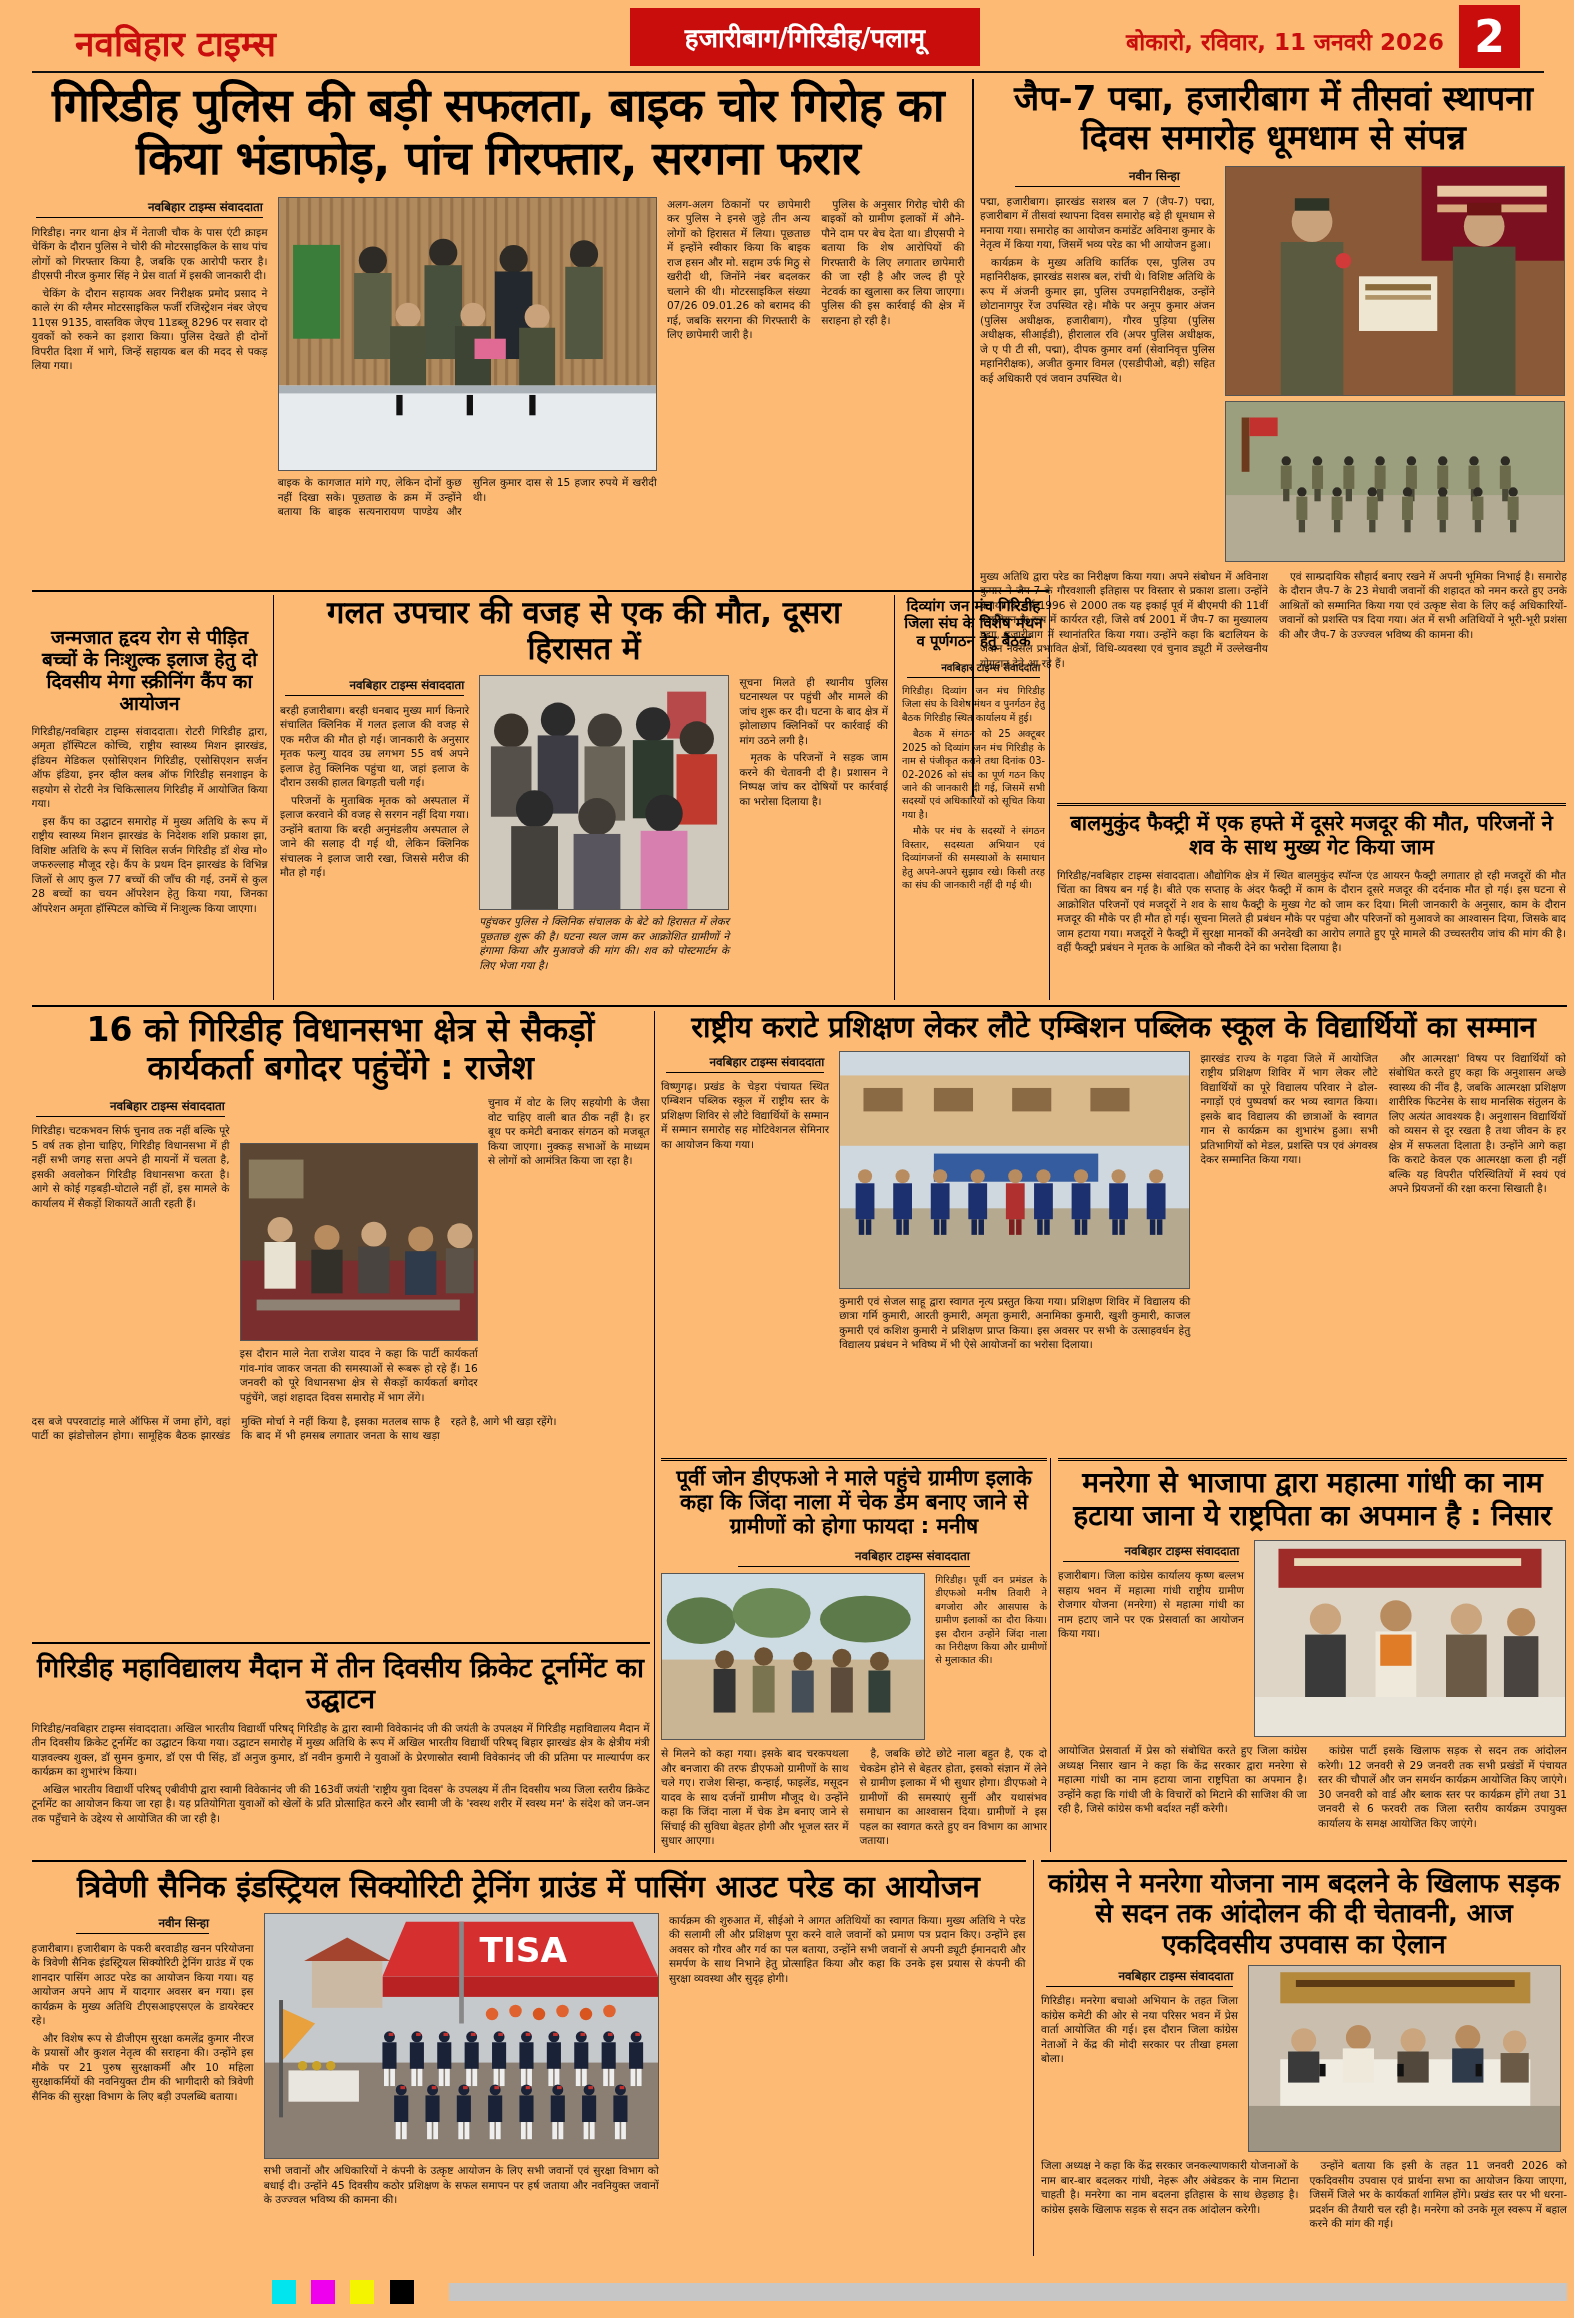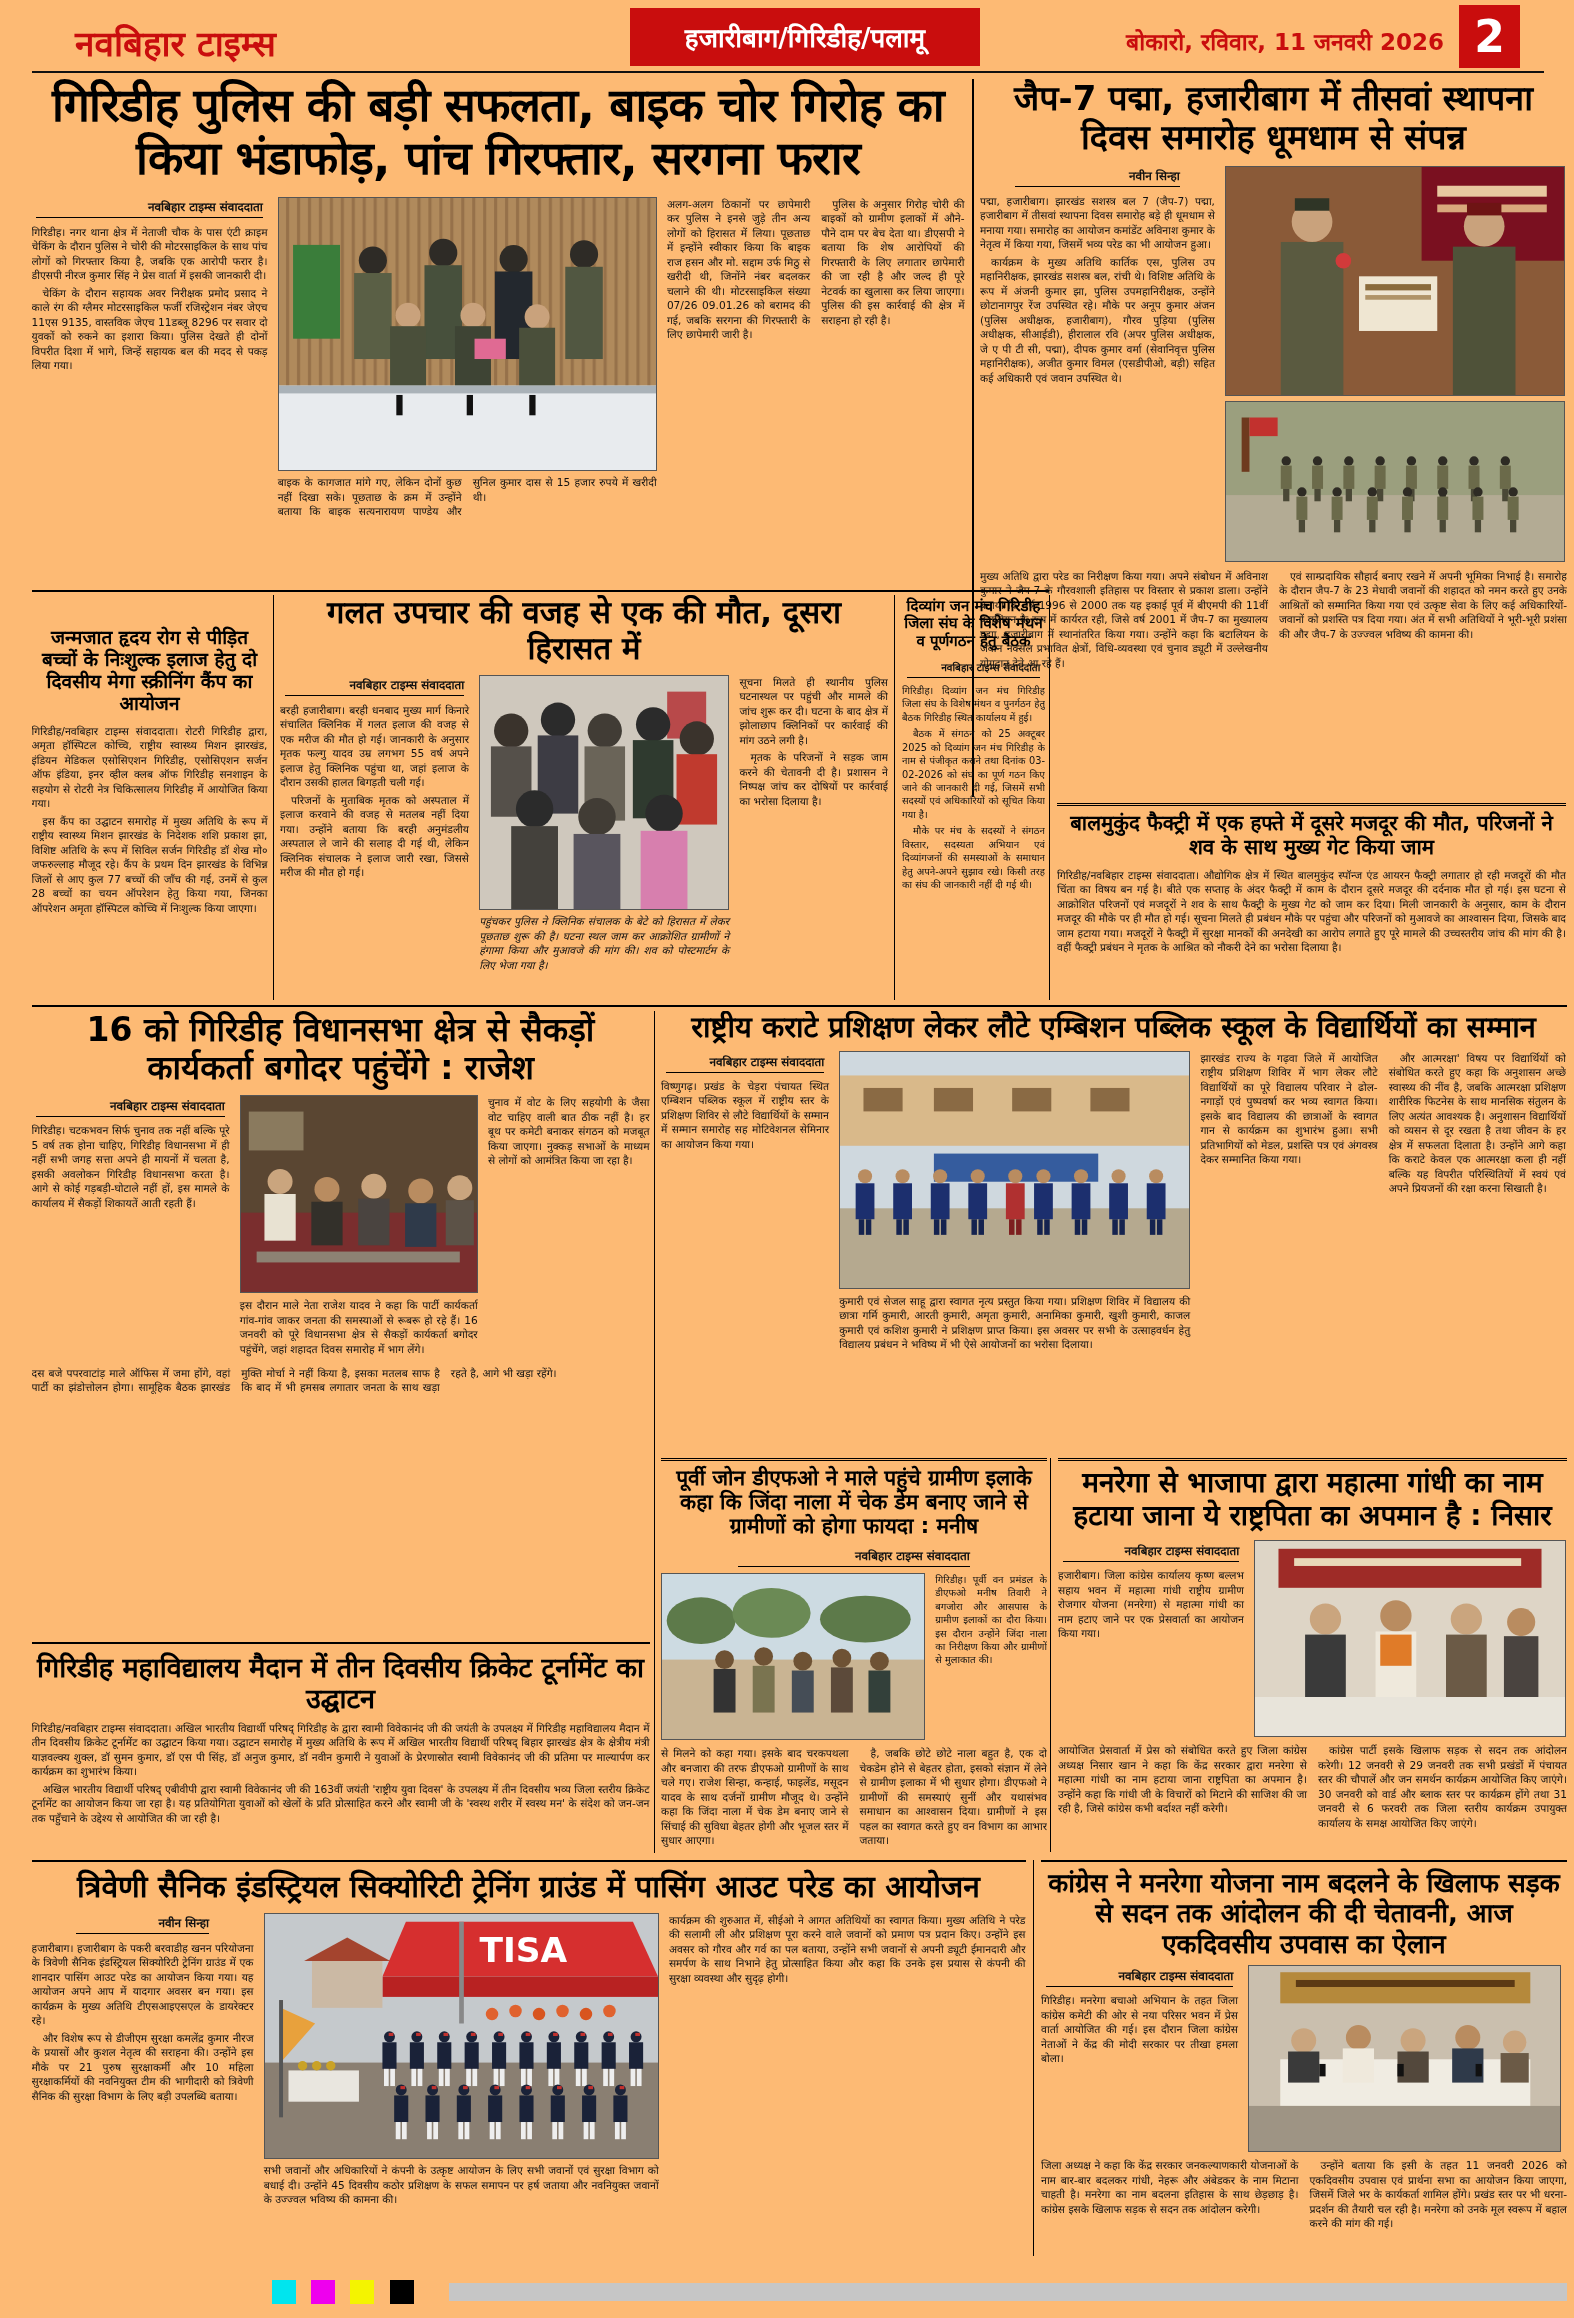--- a/index.html
+++ b/index.html
@@ -196,21 +196,21 @@
 
   <div class="vrule" style="left:273px; top:595px; height:405px; width:0.8px;"></div>
 
   <div class="story" style="left:280px; top:595px; width:608px; height:405px;">
     <div class="hl hl-d">गलत उपचार की वजह से एक की मौत, दूसरा हिरासत में</div>
     <div class="row">
       <div style="width:189px;">
         <div class="byline">नवबिहार टाइम्स संवाददाता</div>
         <div class="bt">
           <p>बरही हजारीबाग। बरही धनबाद मुख्य मार्ग किनारे संचालित क्लिनिक में गलत इलाज की वजह से एक मरीज की मौत हो गई। जानकारी के अनुसार मृतक फल्गु यादव उम्र लगभग 55 वर्ष अपने इलाज हेतु क्लिनिक पहुंचा था, जहां इलाज के दौरान उसकी हालत बिगड़ती चली गई।</p>
-          <p>परिजनों के मुताबिक मृतक को अस्पताल में इलाज करवाने की वजह से मतलब नहीं दिया गया। उन्होंने बताया कि बरही अनुमंडलीय अस्पताल ले जाने की सलाह दी गई थी, लेकिन क्लिनिक संचालक ने इलाज जारी रखा, जिससे मरीज की मौत हो गई।</p>
+          <p>परिजनों के मुताबिक मृतक को अस्पताल में इलाज करवाने की वजह से सरगन नहीं दिया गया। उन्होंने बताया कि बरही अनुमंडलीय अस्पताल ले जाने की सलाह दी गई थी, लेकिन क्लिनिक संचालक ने इलाज जारी रखा, जिससे मरीज की मौत हो गई।</p>
         </div>
       </div>
       <div style="width:250px;">
         <div class="photo" style="width:250px; height:235px;">
           <svg viewBox="0 0 318 298" preserveAspectRatio="none">
             <rect width="318" height="298" fill="#cfc8bd"></rect>
             <rect x="240" y="20" width="50" height="60" fill="#b8494a"></rect>
             <circle cx="40" cy="70" r="22" fill="#3a332c"></circle>
               <rect x="14" y="90" width="52" height="90" fill="#55504a"></rect>
             <circle cx="100" cy="56" r="22" fill="#2b2b2b"></circle>
@@ -267,21 +267,21 @@
 
   <div class="story" style="left:31.5px; top:1011px; width:618px; height:624px;">
     <div class="hl hl-g">16 को गिरिडीह विधानसभा क्षेत्र से सैकड़ों कार्यकर्ता बगोदर पहुंचेंगे : राजेश</div>
     <div class="row">
       <div style="width:198px;">
         <div class="byline">नवबिहार टाइम्स संवाददाता</div>
         <div class="bt">
           <p>गिरिडीह। चटकभवन सिर्फ चुनाव तक नहीं बल्कि पूरे 5 वर्ष तक होना चाहिए, गिरिडीह विधानसभा में ही नहीं सभी जगह सत्ता अपने ही मायनों में चलता है, इसकी अवलोकन गिरिडीह विधानसभा करता है। आगे से कोई गड़बड़ी-घोटाले नहीं हों, इस मामले के कार्यालय में सैकड़ों शिकायतें आती रहती हैं।</p>
         </div>
       </div>
-      <div style="width:238px;">
+      <div style="width:238px;margin-top:48px;">
         <div class="photo" style="width:238px; height:198px;">
           <svg viewBox="0 0 302 252" preserveAspectRatio="none">
             <rect width="302" height="252" fill="#5a4632"></rect>
             <rect y="150" width="302" height="102" fill="#7a2e2e"></rect>
             <rect x="10" y="20" width="70" height="50" fill="#8a7a5e"></rect>
             <circle cx="50" cy="110" r="16" fill="#caa57e"></circle>
               <rect x="30" y="126" width="40" height="60" fill="#e8e2d2"></rect>
             <circle cx="110" cy="120" r="16" fill="#b98c60"></circle>
               <rect x="90" y="136" width="40" height="56" fill="#33302a"></rect>
             <circle cx="170" cy="116" r="16" fill="#caa57e"></circle>

